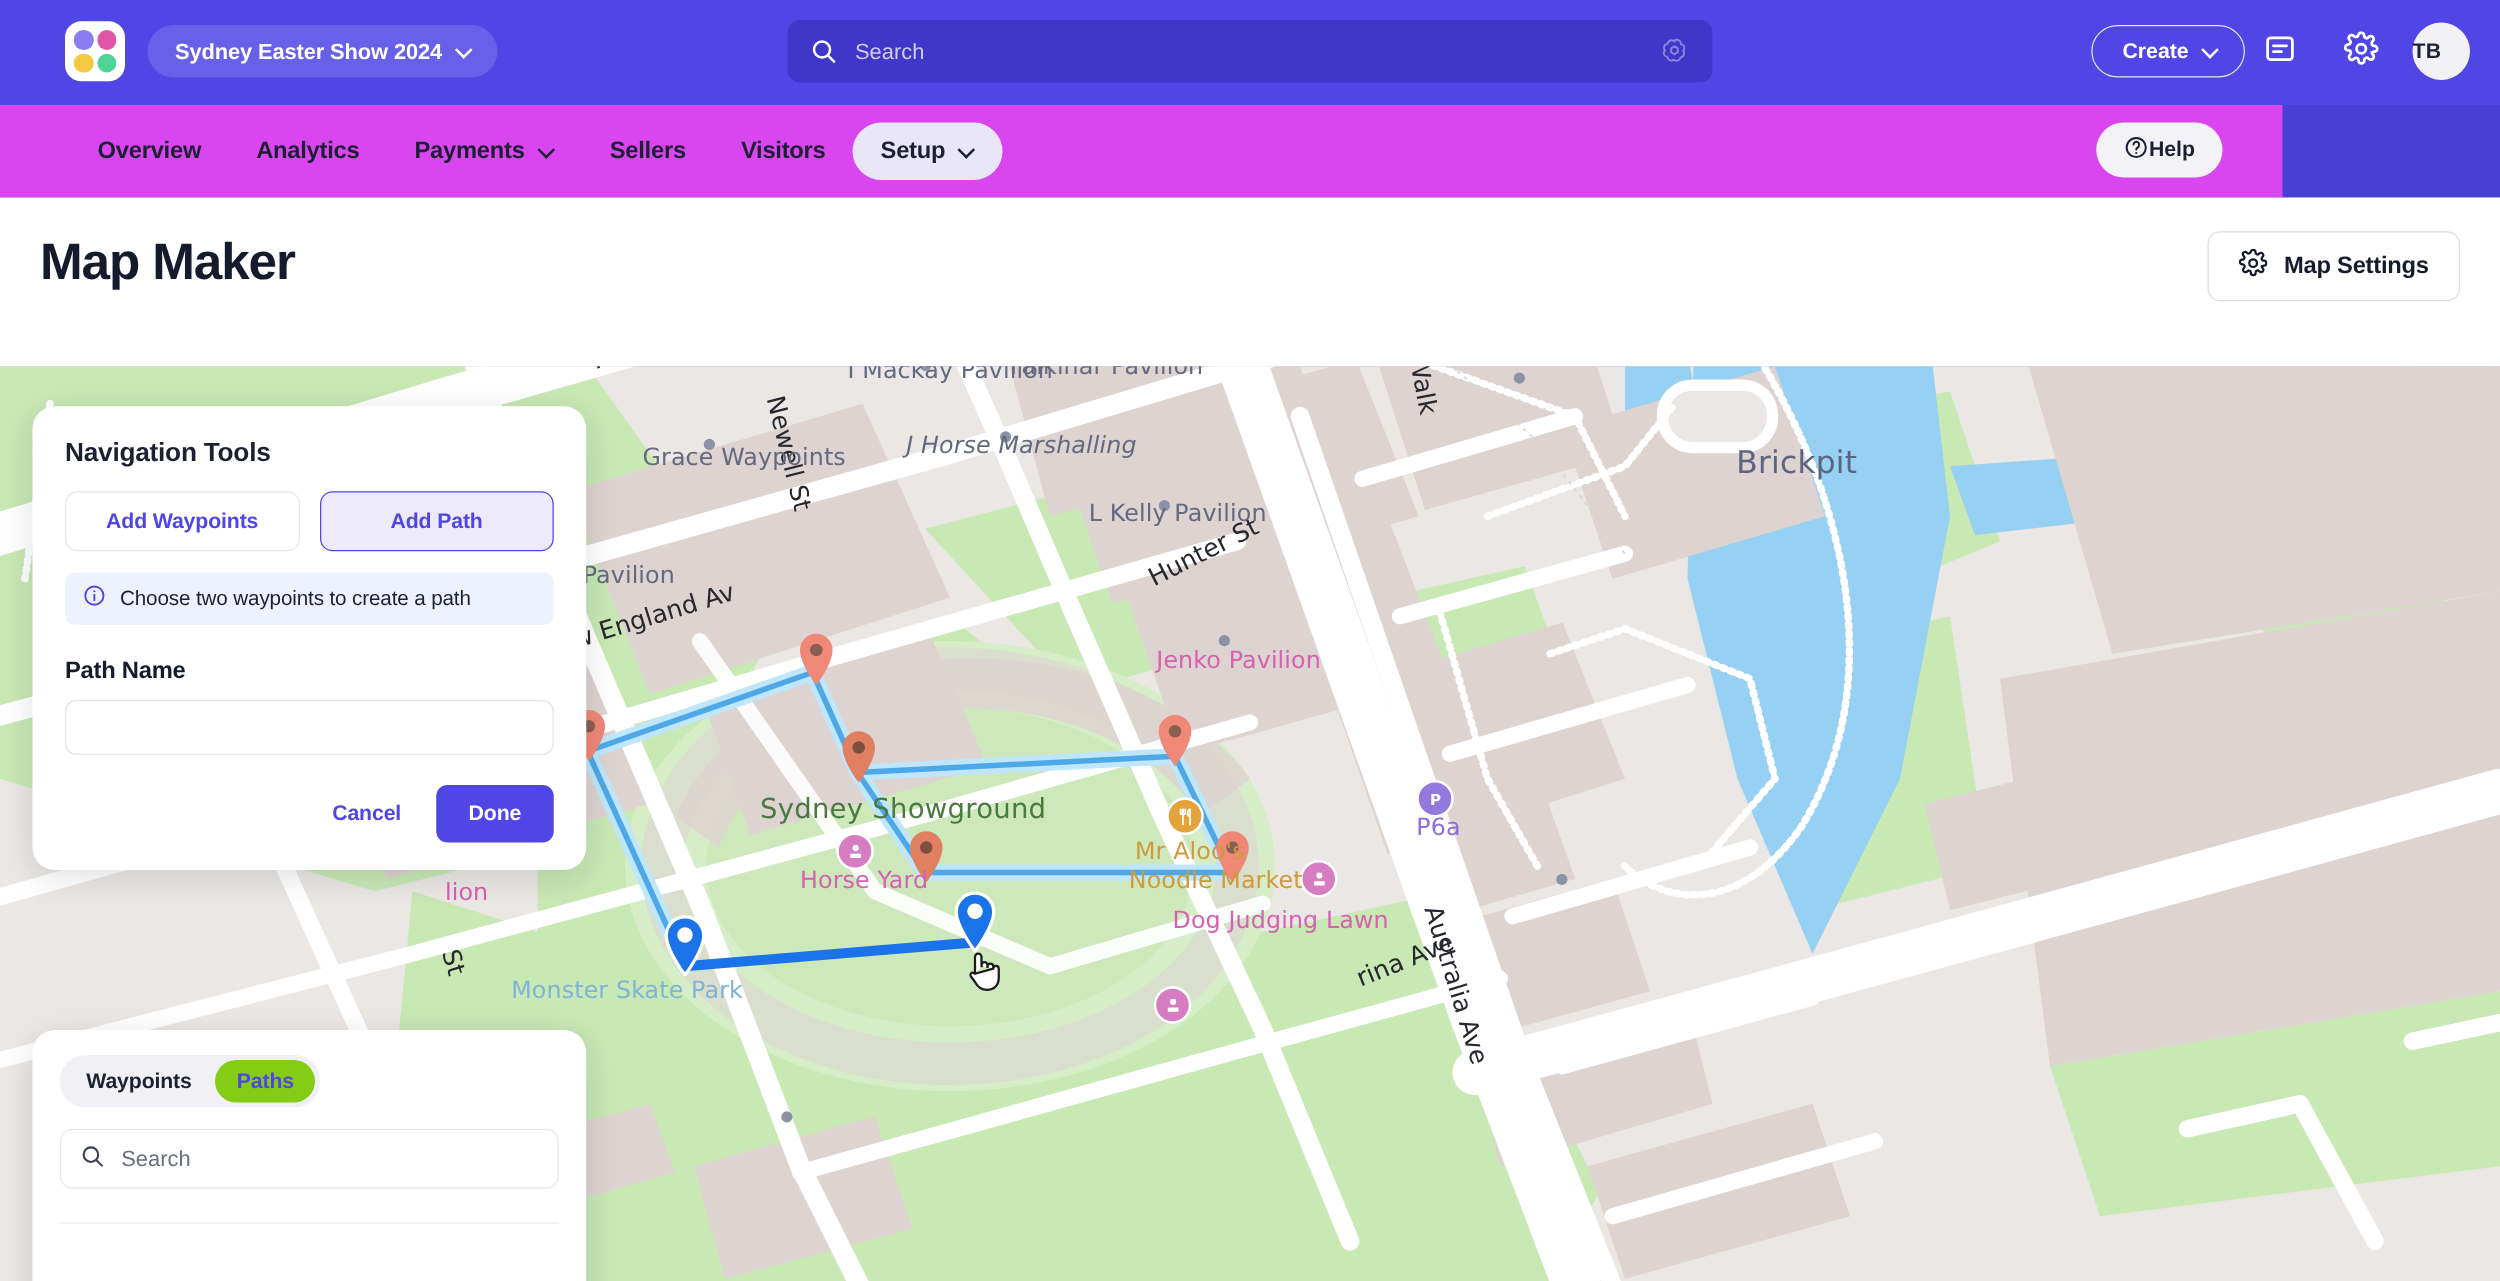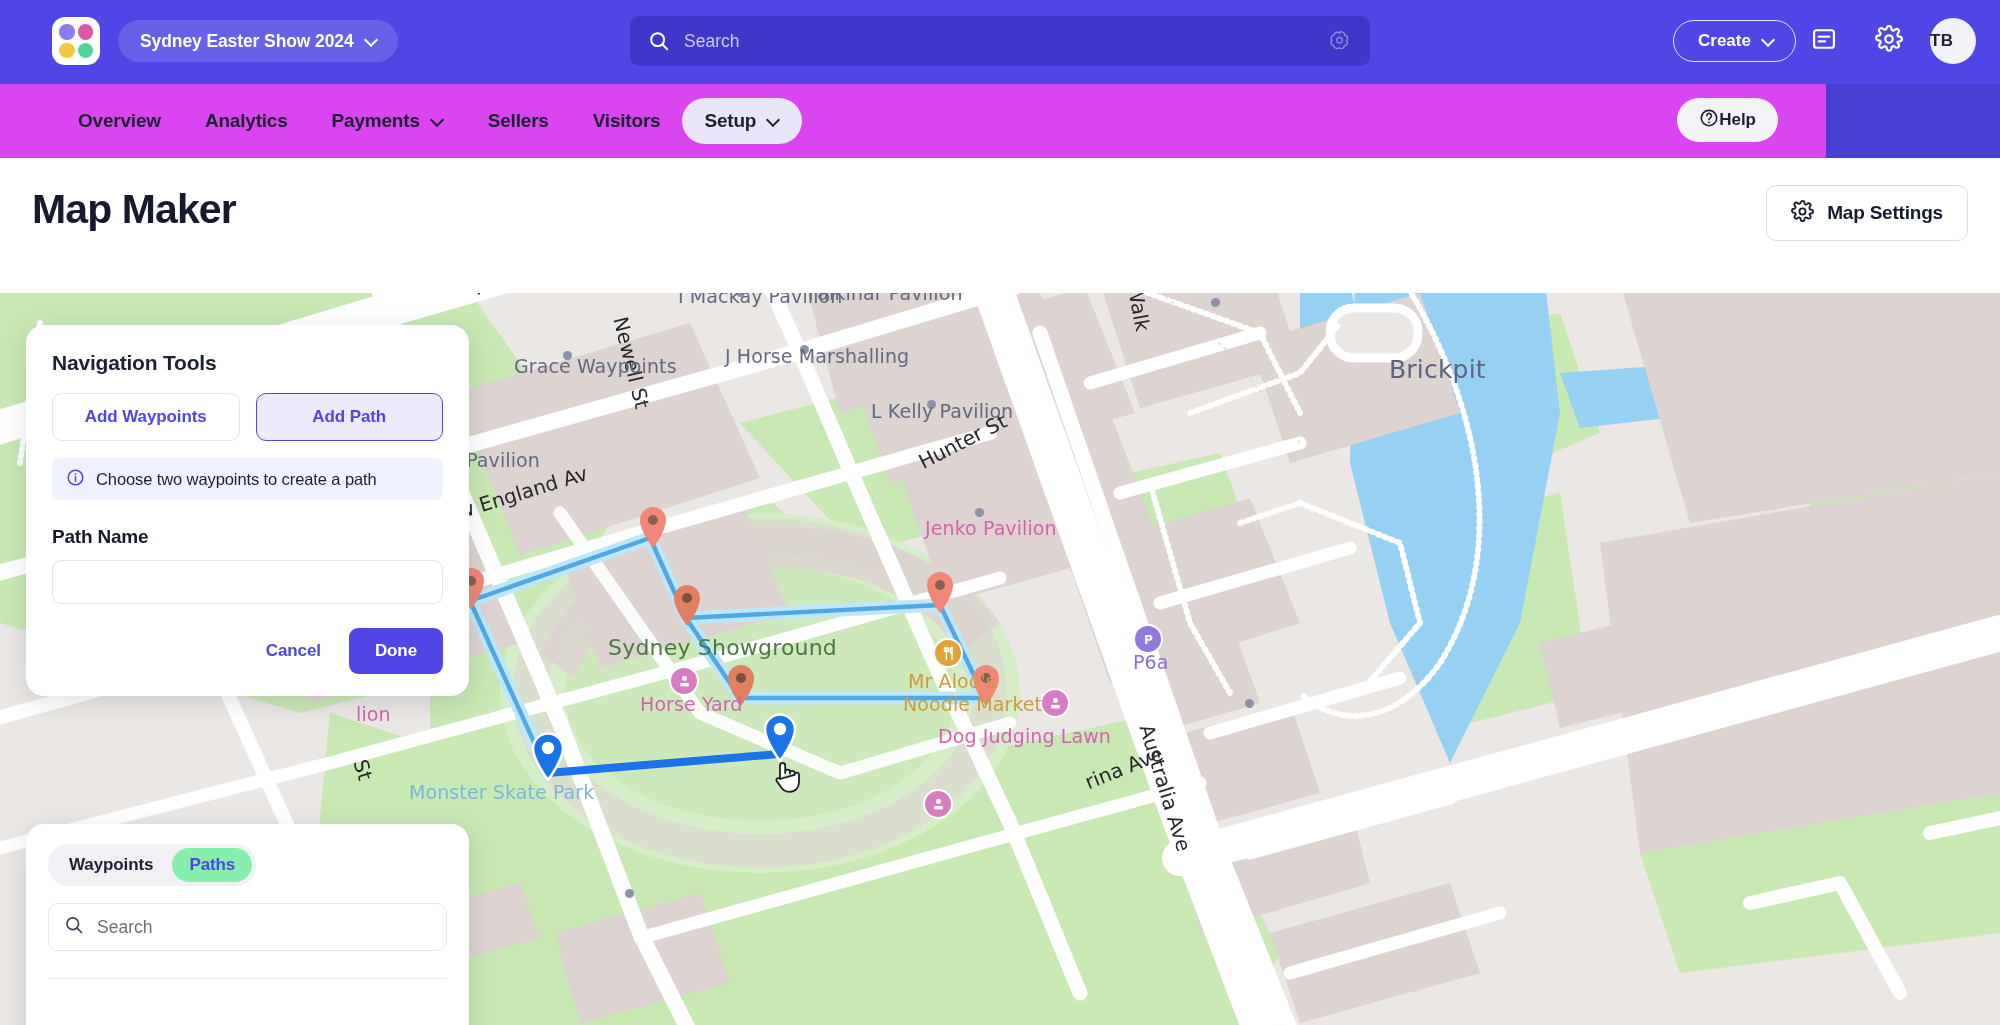--- a/index.html
+++ b/index.html
@@ -191,21 +191,21 @@
   }
 
   .panel-list { left: 26px; top: 531px; width: 443px; height: 290px; padding: 20px 22px 0; overflow: hidden; }
   .tabs-pill {
     display: inline-flex; background: #f1f1f5; border-radius: 20px; padding: 4px; gap: 2px;
   }
   .tab-chip {
     height: 34px; padding: 0 17px; border-radius: 17px; display: flex; align-items: center;
     font-size: 17px; font-weight: 700; cursor: pointer; color: #1c2033; letter-spacing: -0.1px;
   }
-  .tab-chip.sel { background: #86efac; color: #4f46e5; }
+  .tab-chip.sel { background: #84cc16; color: #4f46e5; }
 
   .list-search {
     margin-top: 17px; height: 48px; border: 1.3px solid #e6e6ec; border-radius: 10px;
     display: flex; align-items: center; gap: 13px; padding: 0 15px; cursor: text;
   }
   .list-search input {
     flex: 1; border: none; outline: none; background: transparent;
     font-family: inherit; font-size: 17.5px; color: #1c2033;
   }
   .list-search input::placeholder { color: #6a6f80; opacity: 1; }
@@ -552,21 +552,21 @@
     <div class="map-label lbl-road" style="left:432px; top:215px; transform:rotate(-17deg); transform-origin:left center;">New England Av</div>
     <div class="map-label lbl-road" style="left:920px; top:158px; transform:rotate(-27deg); transform-origin:left center;">Hunter St</div>
     <div class="map-label lbl-road" style="left:1146px; top:420px; transform:rotate(73deg); transform-origin:left center;">Australia Ave</div>
     <div class="map-label lbl-road" style="left:1086px; top:478px; transform:rotate(-22deg); transform-origin:left center;">rina Ave</div>
     <div class="map-label lbl-road" style="left:1128px; top:-52px; transform:rotate(79deg); transform-origin:left center;">ng Walk</div>
     <div class="map-label lbl-road" style="left:360px; top:455px; transform:rotate(73deg); transform-origin:left center;">St</div>
 
     <div class="map-label lbl-building" style="left:678px; top:-8px;">I Mackay Pavilion</div>
     <div class="map-label lbl-building" style="left:808px; top:-11px;">Falkinar Pavilion</div>
     <div class="map-label lbl-building" style="left:514px; top:62px;">Grace Waypoints</div>
-    <div class="map-label lbl-building" style="left:725px; top:52px;">J Horse Marshalling</div>
+    <div class="map-label lbl-building" style="left:725px; top:52px;font-style:italic;">J Horse Marshalling</div>
     <div class="map-label lbl-building" style="left:871px; top:107px;">L Kelly Pavilion</div>
     <div class="map-label lbl-building" style="left:400px; top:156px;">Munro Pavilion</div>
     <div class="map-label lbl-building" style="left:362px; top:291px;">vilion</div>
 
     <div class="map-label lbl-pink" style="left:640px; top:400px;">Horse Yard</div>
     <div class="map-label lbl-pink" style="left:925px; top:224px;">Jenko Pavilion</div>
     <div class="map-label lbl-pink" style="left:938px; top:432px;">Dog Judging Lawn</div>
     <div class="map-label lbl-pink" style="left:356px; top:410px;">lion</div>
 
     <div class="map-label lbl-orange" style="left:908px; top:377px;">Mr Aloo's</div>

